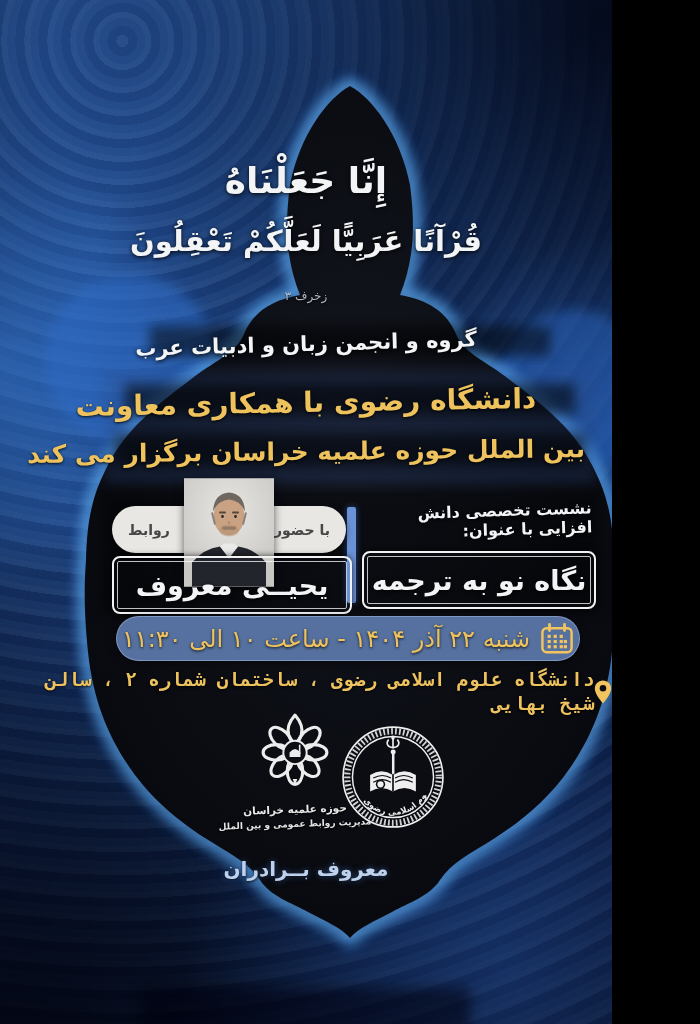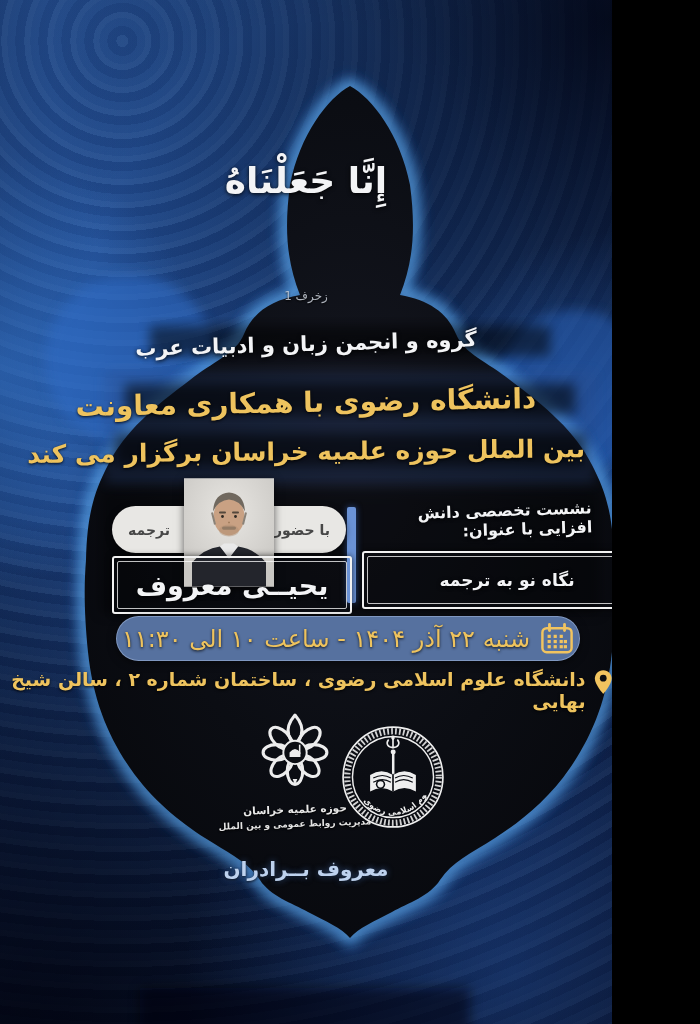--- a/index.html
+++ b/index.html
@@ -22,45 +22,45 @@
   .white-t{color:#f3f4f6;text-shadow:0 1px 4px rgba(0,0,0,.9);}
   .gold-t{color:#eec35e;text-shadow:0 1px 3px rgba(0,0,0,.85);}
   .verse1{top:160px;font-size:36px;font-weight:bold;}
   .verse2{top:224px;font-size:29px;font-weight:bold;}
   .verse-ref{top:289px;font-size:12px;color:#c9cfd8;opacity:.85;text-shadow:0 1px 2px #000;}
   .org1{top:332px;font-size:21px;font-weight:bold;transform:rotate(-1.6deg);}
   .org2{top:386px;font-size:28px;font-weight:bold;transform:rotate(-1deg);}
   .org3{top:437px;font-size:25px;font-weight:bold;transform:rotate(-.6deg);}
   .session-intro{left:362px;top:502px;width:230px;font-size:16px;font-weight:bold;text-align:right;transform:rotate(-1.8deg);}
   .cartouche{
-    border:2px solid #f2f2f2;border-radius:3px;
+    border:2px solid #f2f2f2;border-radius:8px;
     box-shadow:0 0 6px rgba(0,0,0,.7);
     display:flex;align-items:center;justify-content:center;
   }
   .cartouche::after{
     content:"";position:absolute;inset:3px;border:1px solid rgba(255,255,255,.75);border-radius:2px;pointer-events:none;
   }
-  .session-title{left:362px;top:551px;width:230px;height:54px;font-size:17px;font-weight:bold;padding-left:28px;}
+  .session-title{left:362px;top:551px;width:230px;height:54px;font-size:27px;font-weight:bold;}
   .divider-bar{left:347px;top:507px;width:9px;height:96px;background:#6a92d6;border-radius:2px;box-shadow:0 0 6px rgba(60,110,200,.6);}
   .ribbon{
     left:112px;top:506px;width:234px;height:47px;background:#e8e7e4;border-radius:24px;
     display:flex;align-items:center;justify-content:space-between;direction:rtl;
     padding:0 16px;box-sizing:border-box;box-shadow:0 2px 6px rgba(0,0,0,.55);
     color:#474747;font-weight:bold;font-size:14px;
   }
   .speaker-photo{left:184px;top:478px;width:90px;height:109px;box-shadow:0 2px 8px rgba(0,0,0,.6);}
   .speaker-name{left:112px;top:556px;width:236px;height:54px;font-size:27px;font-weight:bold;}
   .date-pill{
     left:116px;top:616px;width:464px;height:45px;background:#56719f;border-radius:23px;
     border:1px solid rgba(180,200,235,.45);box-sizing:border-box;
     display:flex;align-items:center;justify-content:center;gap:10px;direction:rtl;
     box-shadow:0 2px 8px rgba(0,0,0,.5);
   }
   .date-text{font-size:24px;font-weight:normal;}
-  .loc-row{top:668px;left:0;right:0;display:flex;justify-content:center;gap:8px;direction:rtl;}
+  .loc-row{top:668px;left:0;right:0;display:flex;align-items:center;justify-content:center;direction:rtl;font-family:Liberation Mono, monospace;}
   .loc-text{font-size:19px;font-weight:bold;}
   .hozeh{left:215px;top:712px;width:160px;text-align:center;}
   .hozeh-line1{margin-top:3px;font-size:10.5px;color:#e9e9e9;font-weight:bold;transform:rotate(-2deg);text-shadow:0 1px 2px #000;}
   .hozeh-line2{margin-top:4px;font-size:9px;color:#e4e4e4;font-weight:bold;transform:rotate(-2deg);text-shadow:0 1px 2px #000;}
   .seal{left:341px;top:725px;width:104px;height:104px;}
   .footer-t{top:857px;font-size:20px;font-weight:bold;color:#bed2ee;text-shadow:0 0 6px rgba(90,140,220,.55),0 1px 3px #000;}
 </style>
 </head>
 <body>
 
@@ -107,34 +107,35 @@
     <rect x="150" y="326" width="400" height="30" fill="#000" opacity=".5" filter="url(#soft)"></rect>
     <rect x="105" y="372" width="490" height="112" fill="#2a4a85" opacity=".26" filter="url(#soft)"></rect>
     <rect x="125" y="384" width="450" height="30" fill="#000" opacity=".55" filter="url(#soft)"></rect>
     <rect x="115" y="434" width="470" height="32" fill="#000" opacity=".55" filter="url(#soft)"></rect>
     <rect x="100" y="490" width="500" height="124" fill="#000" opacity=".35" filter="url(#soft)"></rect>
 
     <rect x="140" y="988" width="330" height="46" fill="#03060d" opacity=".55" filter="url(#soft)"></rect>
   </svg>
 
   <div class="abs ctr fa white-t verse1">إِنَّا جَعَلْنَاهُ</div>
-  <div class="abs ctr fa verse-ref">زخرف 1</div>
+  <div class="abs ctr fa white-t verse2">قُرْآنًا عَرَبِيًّا لَعَلَّكُمْ تَعْقِلُونَ</div>
+  <div class="abs ctr fa verse-ref">زخرف ۳</div>
 
   <div class="abs ctr fa white-t org1">گروه و انجمن زبان و ادبیات عرب</div>
   <div class="abs ctr fa gold-t org2">دانشگاه رضوی با همکاری معاونت</div>
   <div class="abs ctr fa gold-t org3">بین الملل حوزه علمیه خراسان برگزار می کند</div>
 
   <div class="abs fa white-t session-intro">نشست تخصصی دانش افزایی با عنوان:</div>
   <div class="abs fa white-t cartouche session-title">نگاه نو به ترجمه</div>
 
   <div class="abs divider-bar"></div>
 
   <div class="abs ribbon">
     <span>با حضور استاد:</span>
-    <span>ترجمه</span>
+    <span>روابط</span>
   </div>
   <svg class="abs speaker-photo" viewBox="0 0 90 108">
     <rect x="0" y="0" width="90" height="108" fill="#d8d6d2"></rect>
     <radialGradient id="phbg" cx="50%" cy="32%" r="70%">
       <stop offset="0%" stop-color="#e8e6e2"></stop>
         <stop offset="100%" stop-color="#c9c7c3"></stop>
     </radialGradient>
     <rect x="0" y="0" width="90" height="108" fill="url(#phbg)"></rect>
     <ellipse cx="45" cy="38" rx="15.5" ry="19" fill="#c9a183"></ellipse>
     <path d="M29 33 Q30 15 45 14 Q60 15 61 33 Q56 22 45 21 Q34 22 29 33 Z" fill="#70685e"></path>

